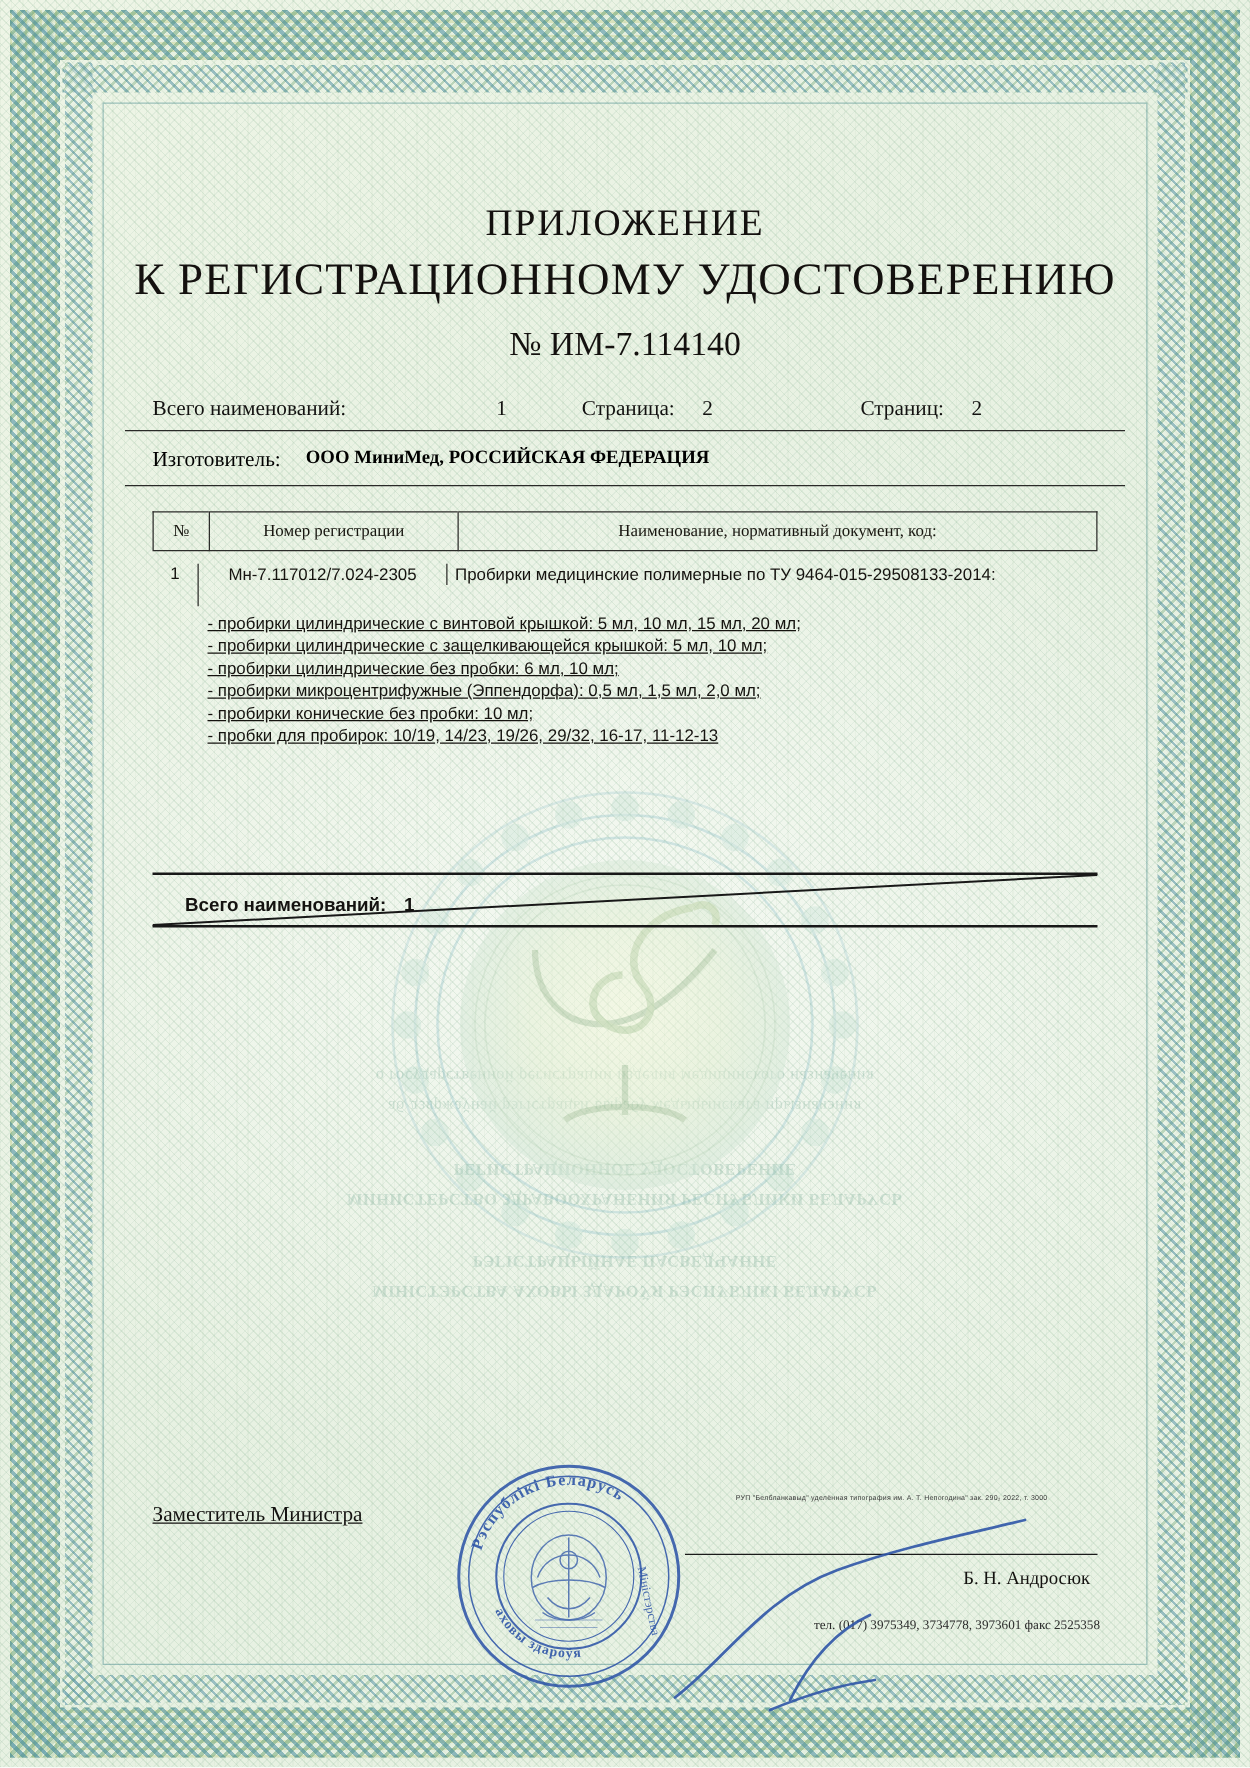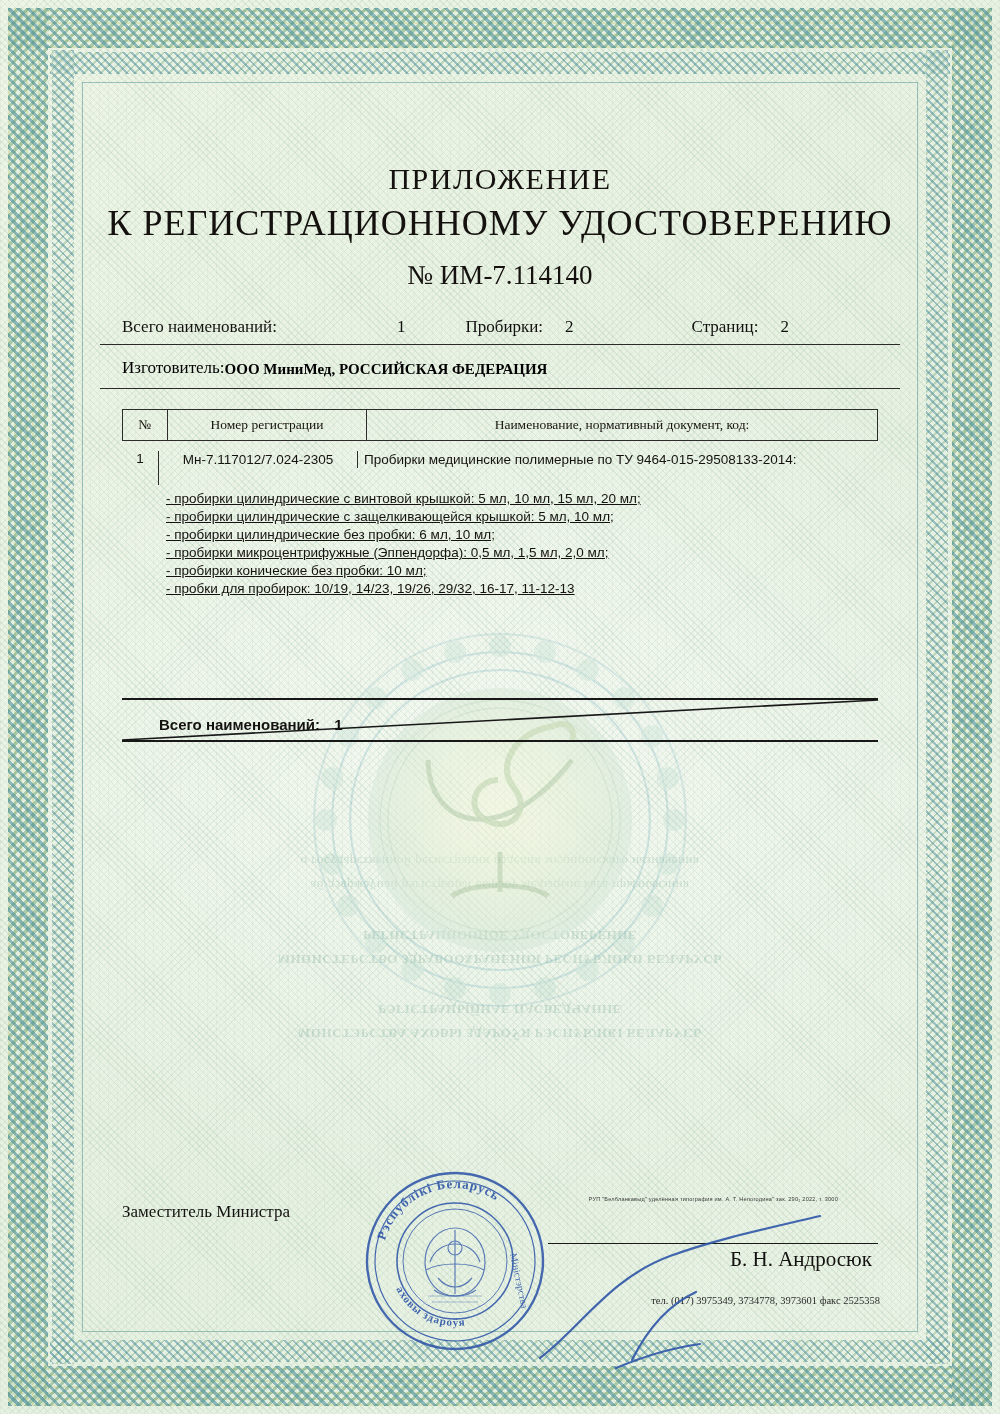--- a/index.html
+++ b/index.html
@@ -157,21 +157,22 @@
   }
   .meta-row .lbl { white-space: nowrap; }
   .meta-row .val { font-weight: normal; }
   .spacer-a { width: 120px; }
   .spacer-b { width: 60px; }
   .spacer-c { width: 60px; }
 
   .maker-row {
     margin-top: 13px;
     display: flex;
-    align-items: flex-end;
+    align-items: flex-start;
+    gap: 20px;
     font-size: 17px;
     padding: 0 22px 10px 22px;
     border-bottom: 1.4px solid #2a2a28;
   }
   .maker-row .maker-name {
     font-weight: bold;
     font-size: 15px;
   }
 
   
@@ -268,26 +269,27 @@
     bottom: 44px;
     width: 330px;
     border-top: 1.6px solid #1a1a1a;
   }
   .minister {
     position: absolute;
     left: 0;
     bottom: 66px;
     font-size: 17px;
     color: #141210;
+    text-decoration: underline;
   }
   .signer {
     position: absolute;
     right: 6px;
     bottom: 16px;
-    font-size: 21px;
+    font-size: 15px;
     color: #141210;
   }
   .phones {
     position: absolute;
     right: -2px;
     bottom: -18px;
     font-size: 10.5px;
     color: #2b2b2b;
     font-family: "Liberation Serif", serif;
   }
@@ -420,21 +422,21 @@
       <div class="l1">ПРИЛОЖЕНИЕ</div>
       <div class="l2">К РЕГИСТРАЦИОННОМУ УДОСТОВЕРЕНИЮ</div>
       <div class="l3">№  ИМ-7.114140</div>
     </div>
 
     <div class="meta-row">
       <span class="lbl">Всего наименований:</span>
       <span class="spacer-a"></span>
       <span class="val">1</span>
       <span class="spacer-b"></span>
-      <span class="lbl">Пробирки:</span>
+      <span class="lbl">Страница:</span>
       <span style="width:22px"></span>
       <span class="val">2</span>
       <span class="spacer-c" style="width:118px"></span>
       <span class="lbl">Страниц:</span>
       <span style="width:22px"></span>
       <span class="val">2</span>
     </div>
 
     <div class="maker-row">
       <span>Изготовитель:</span>
@@ -466,21 +468,21 @@
         <div>- пробки для пробирок: 10/19, 14/23, 19/26, 29/32, 16-17, 11-12-13</div>
       </div>
     </div>
 
     <div class="rule-thick rule-a"></div>
     <svg class="rule-diag" viewBox="0 0 756 44" preserveAspectRatio="none">
       <line x1="0" y1="42" x2="756" y2="2" stroke="#181818" stroke-width="1.6"></line>
     </svg>
     <div class="rule-thick rule-b"></div>
 
-    <div class="total-row" style="position:absolute; left:15px; top:604px;text-align:center;">
+    <div class="total-row" style="position:absolute; left:4px; top:604px;text-align:center;">
       <span style="margin-left:22px">Всего наименований:</span>
       <span style="margin-left:10px">1</span>
     </div>
 
     <div class="footer">
       <div class="minister">Заместитель Министра</div>
       <div class="sign-line"></div>
       <div class="signer">Б. Н. Андросюк</div>
       <div class="printer-note">РУП "Белбланкавыд" уделённая типография им. А. Т. Непогодина" зак. 290₂ 2022, т. 3000</div>
       <div class="phones">тел. (017) 3975349, 3734778, 3973601 факс 2525358</div>

